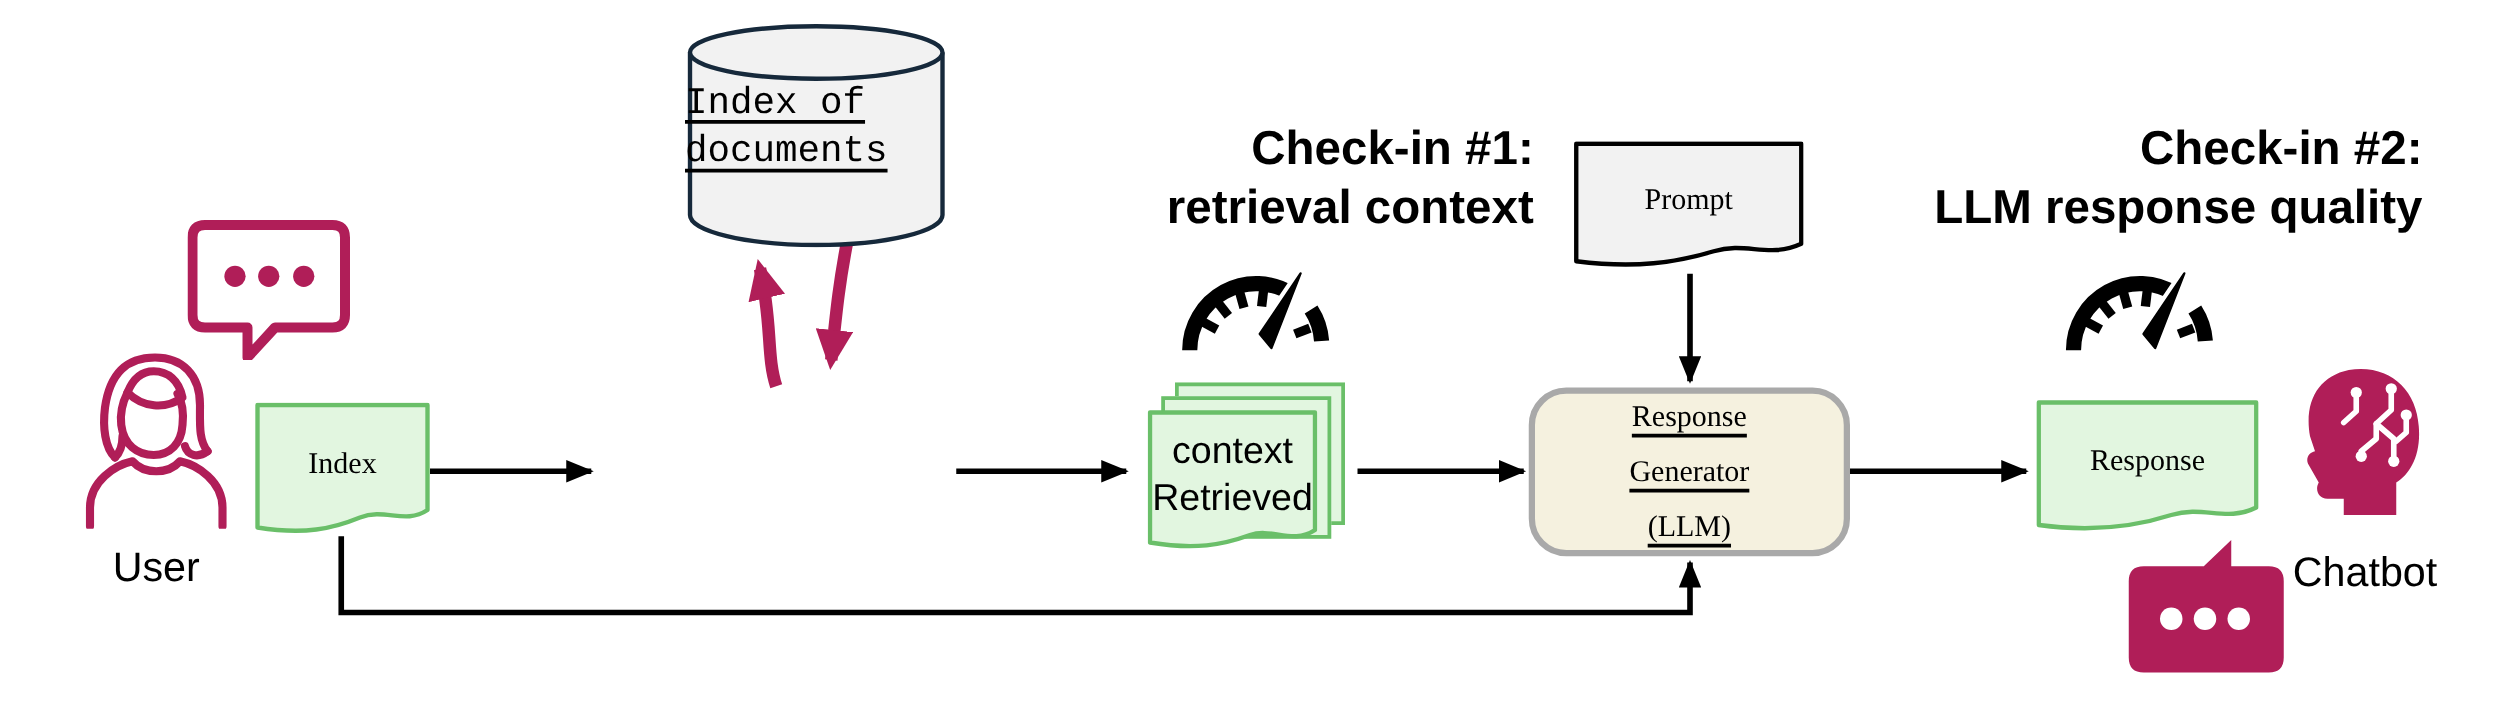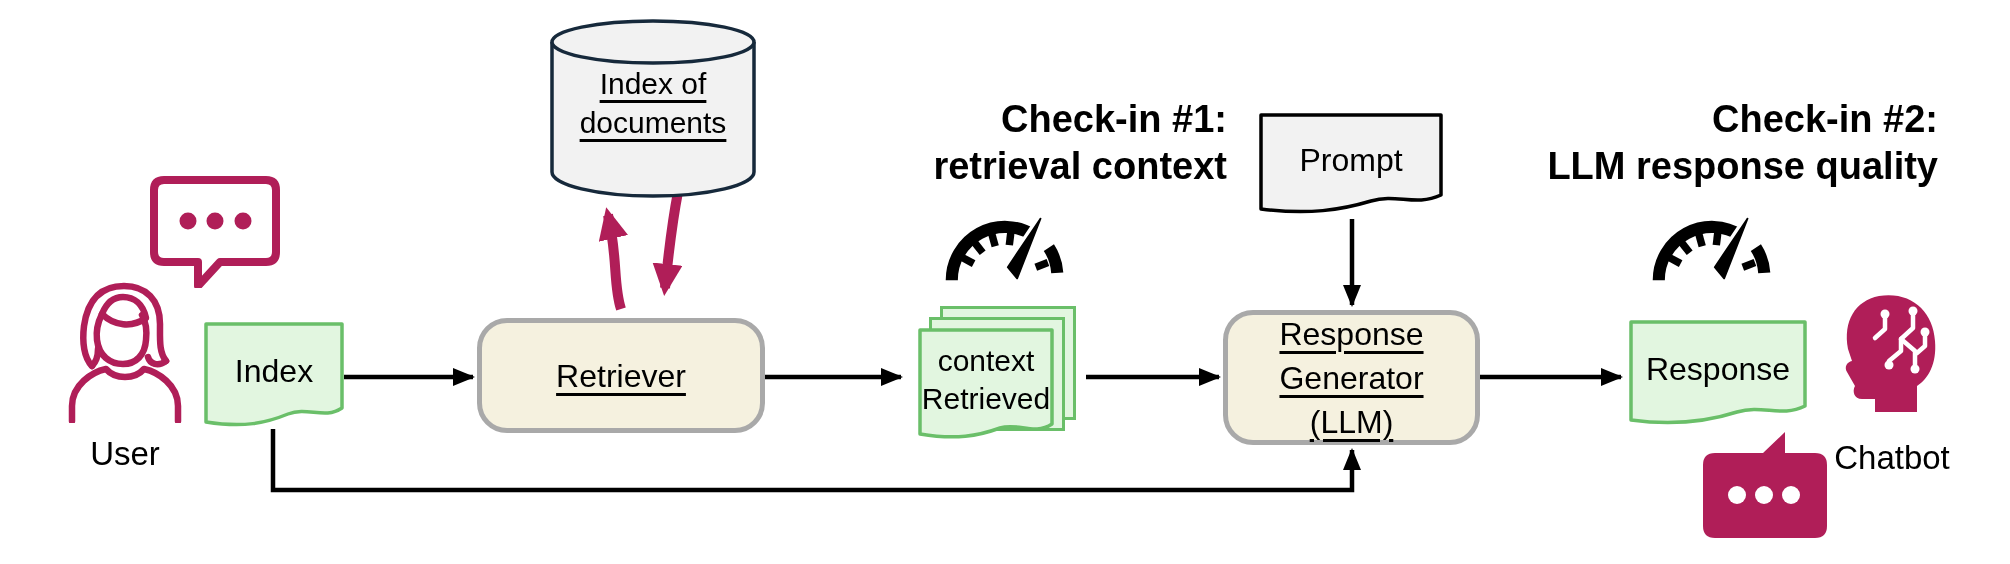--- a/index.html
+++ b/index.html
@@ -7,28 +7,28 @@
     --cream-fill:#f5f1df; --cream-border:#a9a9a9; --gray-fill:#f2f2f2;
     --navy:#16293b; --ink:#000000;
   }
   *{box-sizing:border-box;}
   html,body{margin:0;padding:0;background:#fff;}
   body{font-family:"Liberation Sans",sans-serif;color:var(--ink);}
   .canvas{position:relative;width:2010px;height:564px;background:#fff;overflow:hidden;}
   .abs{position:absolute;}
   .node{position:absolute;display:flex;align-items:center;justify-content:center;text-align:center;}
   .shape{position:absolute;inset:0;width:100%;height:100%;}
-  .lbl{position:relative;font-size:32px;line-height:38px;}
+  .lbl{position:relative;font-size:24px;line-height:38px;font-family:Liberation Serif, serif;}
   .u{text-decoration:underline;text-decoration-thickness:2.5px;text-underline-offset:6px;}
   .box{background:var(--cream-fill);border:5px solid var(--cream-border);border-radius:30px;}
   .heading{position:absolute;font-weight:700;font-size:38px;line-height:47px;text-align:right;color:var(--ink);}
   .heading span{display:block;}
   .smalllbl{font-size:30px;line-height:38px;}
   .biglbl{position:absolute;font-size:33px;text-align:right;}
-  .cyl-text{position:absolute;left:0;top:48px;width:100%;text-align:center;font-size:30px;line-height:39px;}
+  .cyl-text{position:absolute;left:0;top:48px;width:100%;font-size:30px;line-height:39px;font-family:Liberation Mono, monospace;}
   .cyl-text div{display:block;}
 </style>
 </head>
 <body>
 
 <div class="canvas">
 
   <svg class="abs" style="left:0;top:0" width="2010" height="564" viewBox="0 0 2010 564">
     <defs>
       <marker id="mBlack" markerUnits="userSpaceOnUse" markerWidth="22" markerHeight="18" refX="20" refY="9" orient="auto">
@@ -83,23 +83,20 @@
     <svg class="shape" viewBox="0 0 210 182">
       <path d="M4,26 V156 C4,169 49,180 105,180 C161,180 206,169 206,156 V26" style="fill:var(--gray-fill);stroke:var(--navy)" stroke-width="3.5"></path>
       <ellipse cx="105" cy="26" rx="101" ry="21" style="fill:var(--gray-fill);stroke:var(--navy)" stroke-width="3.5"></ellipse>
     </svg>
     <div class="cyl-text">
       <div><span class="u">Index of</span></div>
       <div><span class="u">documents</span></div>
     </div>
   </div>
 
-  <div class="node box" style="left:477px;top:318px;width:288px;height:115px">
-    <span class="lbl u">Retriever</span>
-  </div>
 
   <div class="heading" style="left:827px;top:96px;width:400px">
     <span>Check-in #1:</span>
     <span>retrieval context</span>
   </div>
 
   <svg class="abs" style="left:935px;top:200px" width="140" height="84" viewBox="0 0 150 90">
     <g stroke="#000" fill="none">
       <path d="M18,86 A57,57 0 0 1 106,38" stroke-width="13"></path>
       <path d="M122,51 A57,57 0 0 1 131,78" stroke-width="13"></path>

